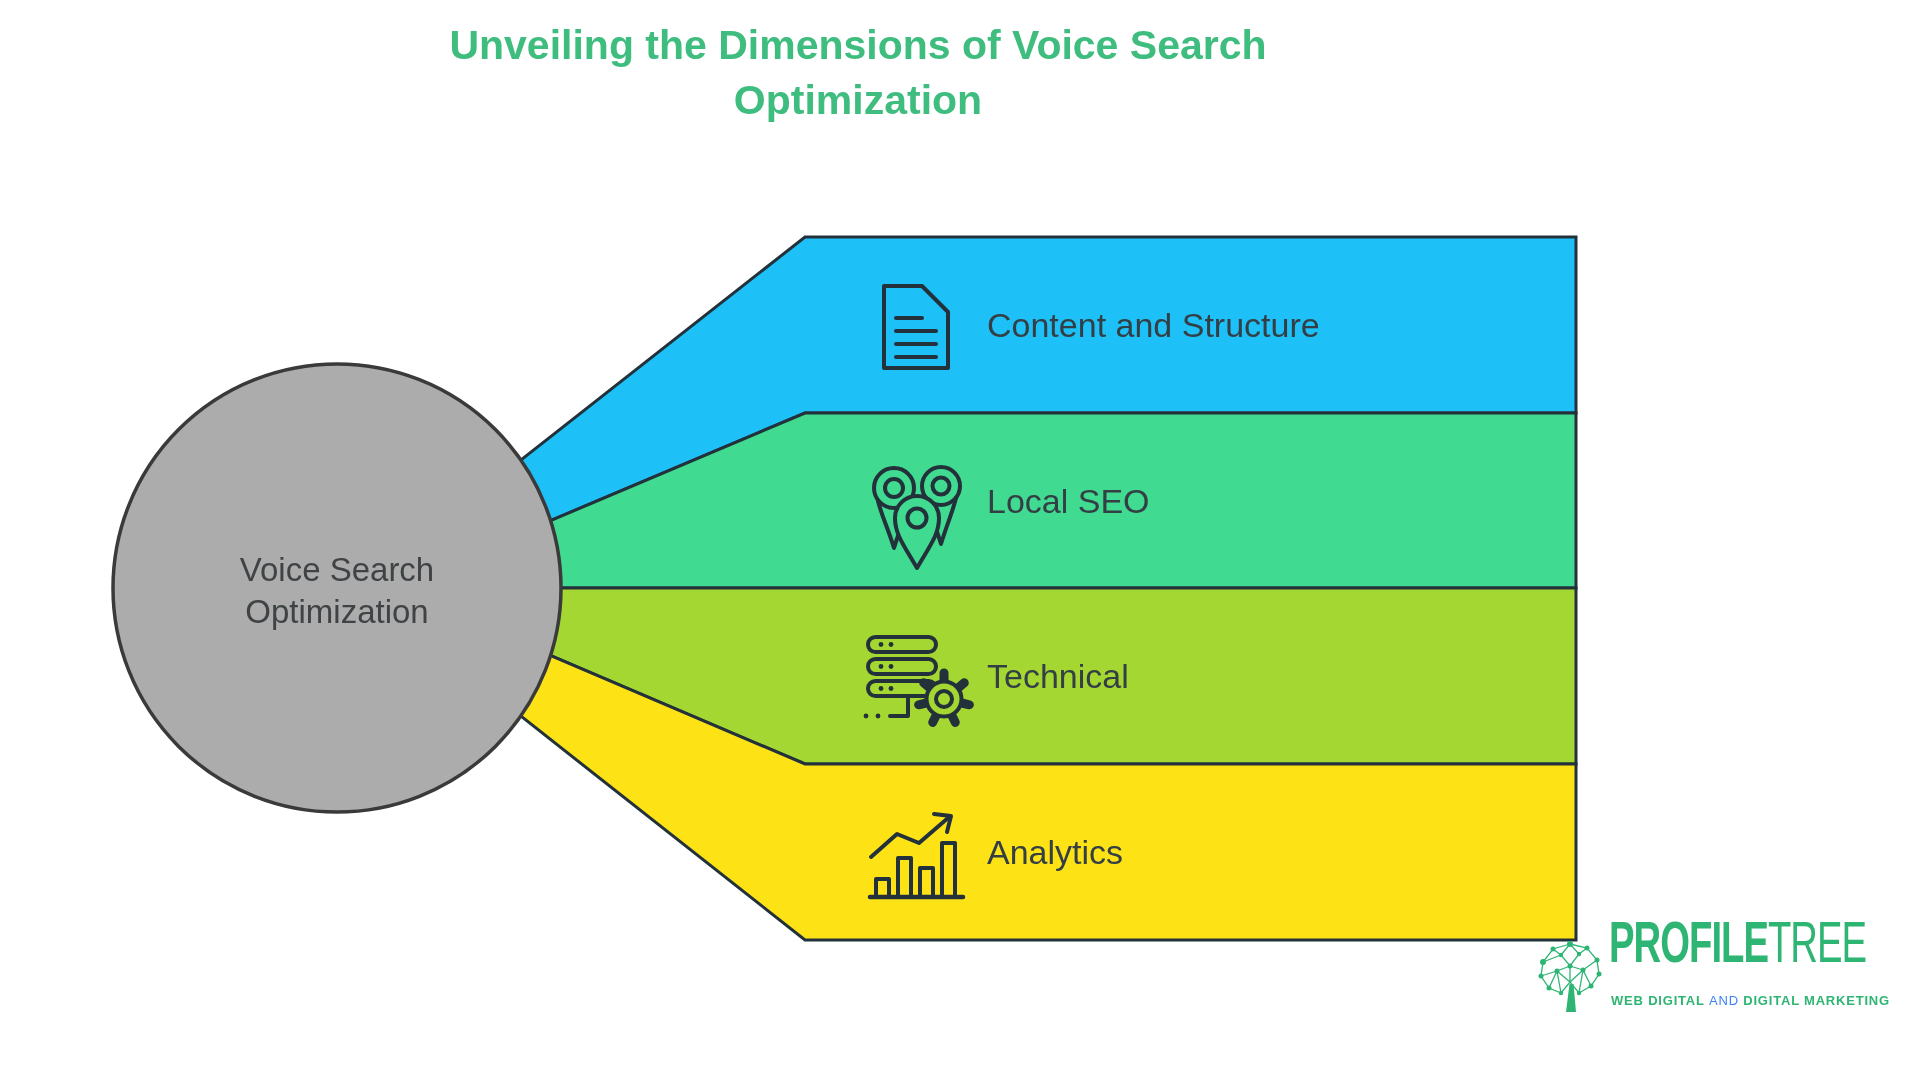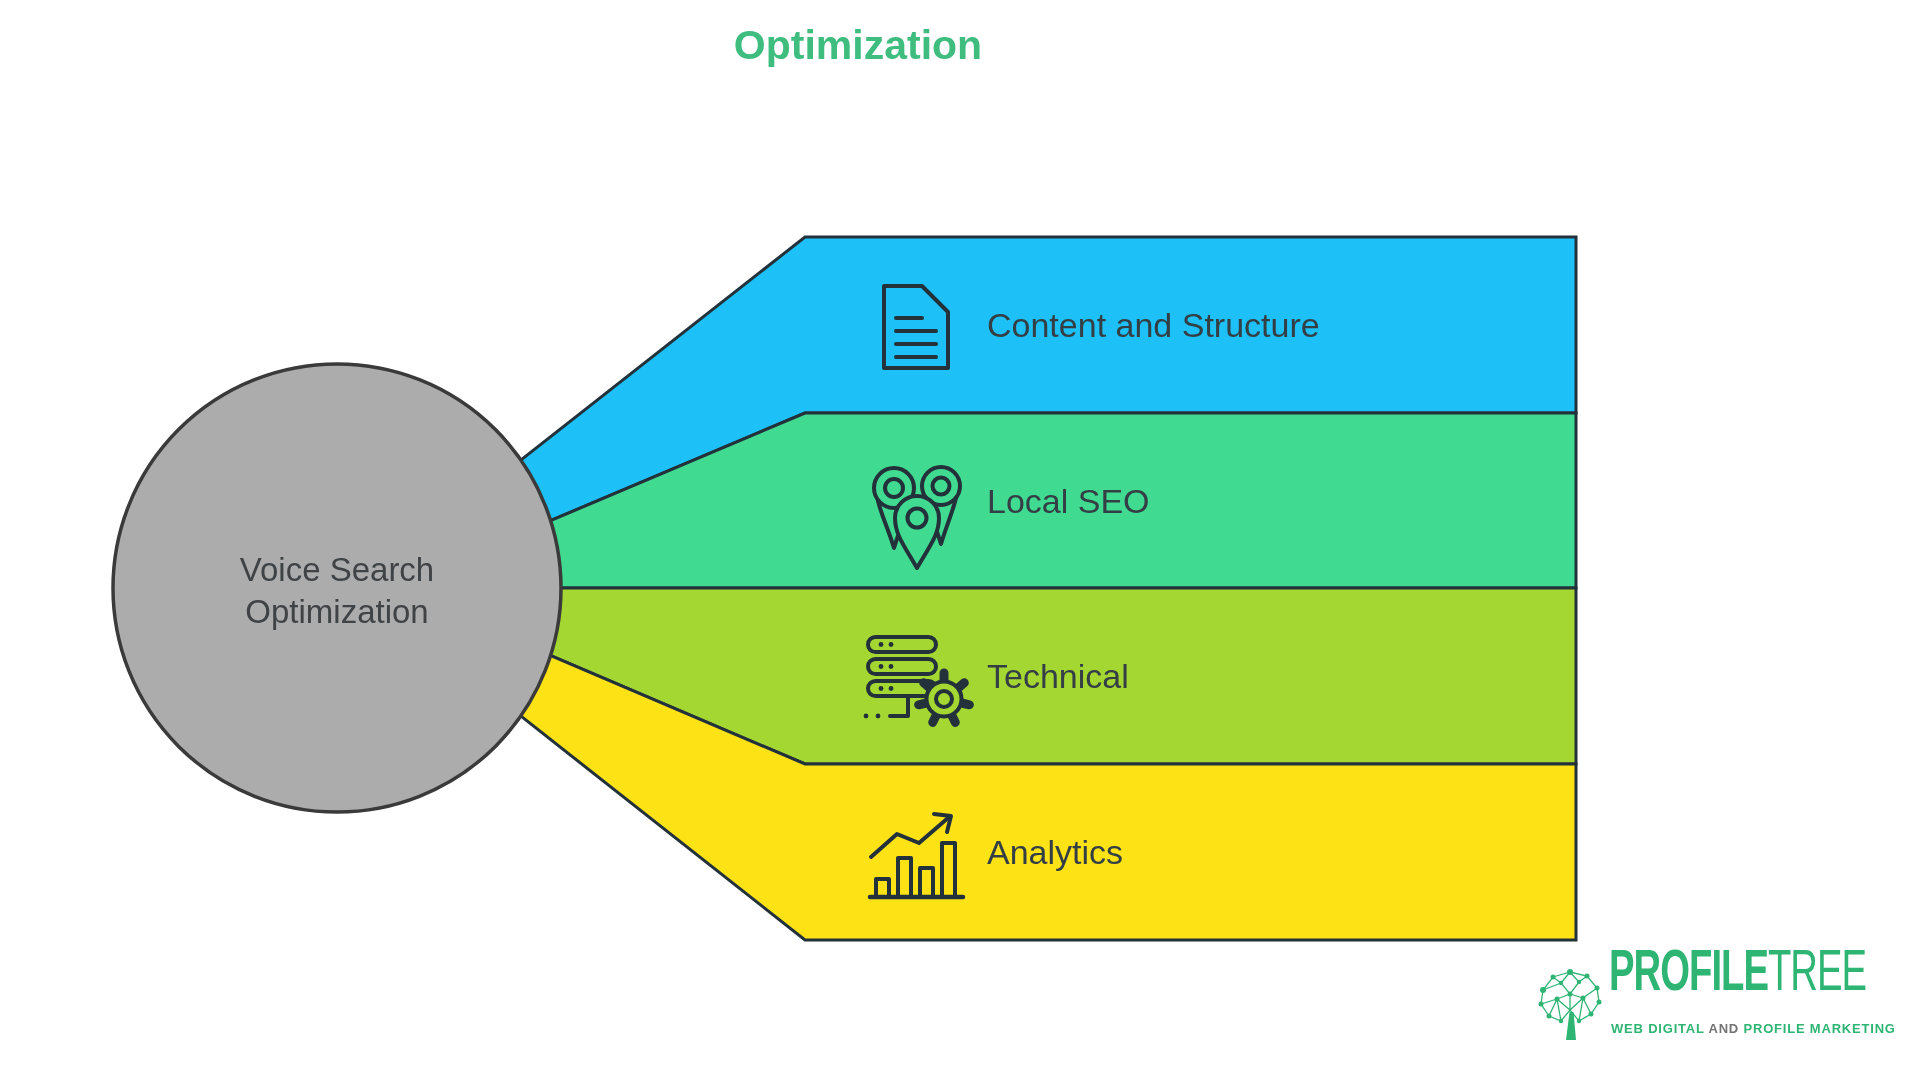--- a/index.html
+++ b/index.html
@@ -11,41 +11,42 @@
     text-align:center;font-weight:bold;font-size:41px;line-height:55px;
     color:#3ebd7f;letter-spacing:0px;
   }
   svg{position:absolute;left:0;top:0;}
   .band-label{
     font-family:"Liberation Sans",sans-serif;font-size:34px;fill:#333e45;
   }
   .circle-label{
     font-family:"Liberation Sans",sans-serif;font-size:33px;fill:#3f4345;
   }
-  .logo{position:absolute;left:1535px;top:965px;width:360px;height:90px;}
+  .logo{position:absolute;left:1535px;top:937px;width:360px;height:90px;}
   .logo-icon{position:absolute;left:0;top:1px;}
   .logo-name{
     position:absolute;left:74px;top:971px;line-height:58px;font-size:58px;
     color:#2eb573;white-space:nowrap;transform:scaleX(0.66);
     transform-origin:left center;letter-spacing:-1.5px;top:-24px;
   }
   .logo-name .bold{font-weight:bold;}
   .logo-name .light{font-weight:normal;}
   .logo-tagline{
     position:absolute;left:76px;top:56px;font-size:13px;font-weight:bold;
     letter-spacing:0.8px;color:#2eb573;white-space:nowrap;
   }
-  .logo-tagline .light{color:#737373;font-weight:bold;}
+  .logo-tagline .light{color:#3b82f6;font-weight:normal;}
 </style>
 </head>
 <body>
 
 <div class="stage">
 
   <div class="title">
+    <div>Unveiling the Dimensions of Voice Search</div>
     <div>Optimization</div>
   </div>
 
   <svg width="1920" height="1080" viewBox="0 0 1920 1080">
 
     <polygon points="470,500 805,237 1576,237 1576,413 805,413 500,542" stroke="#22313a" stroke-width="3" fill="#1ec1f7"></polygon>
     <polygon points="500,542 805,413 1576,413 1576,588 500,588" stroke="#22313a" stroke-width="3" fill="#41da91"></polygon>
     <polygon points="500,588 1576,588 1576,764 805,764 500,634" stroke="#22313a" stroke-width="3" fill="#a5d733"></polygon>
     <polygon points="500,634 805,764 1576,764 1576,940 805,940 470,676" stroke="#22313a" stroke-width="3" fill="#fde315"></polygon>
 
@@ -145,17 +146,17 @@
           <circle cx="44" cy="55" r="2.2"></circle>
         <polygon points="31,74 34.5,46 38.5,46 41,74"></polygon>
       </g>
     </svg>
     <div class="logo-name" style="left:74px;">
       <span class="bold">PROFILE</span><span class="light">TREE</span>
     </div>
     <div class="logo-tagline">
       <span>WEB DIGITAL</span>
       <span class="light">AND</span>
-      <span>PROFILE MARKETING</span>
+      <span>DIGITAL MARKETING</span>
     </div>
   </div>
 
 </div>
 
 </body></html>

